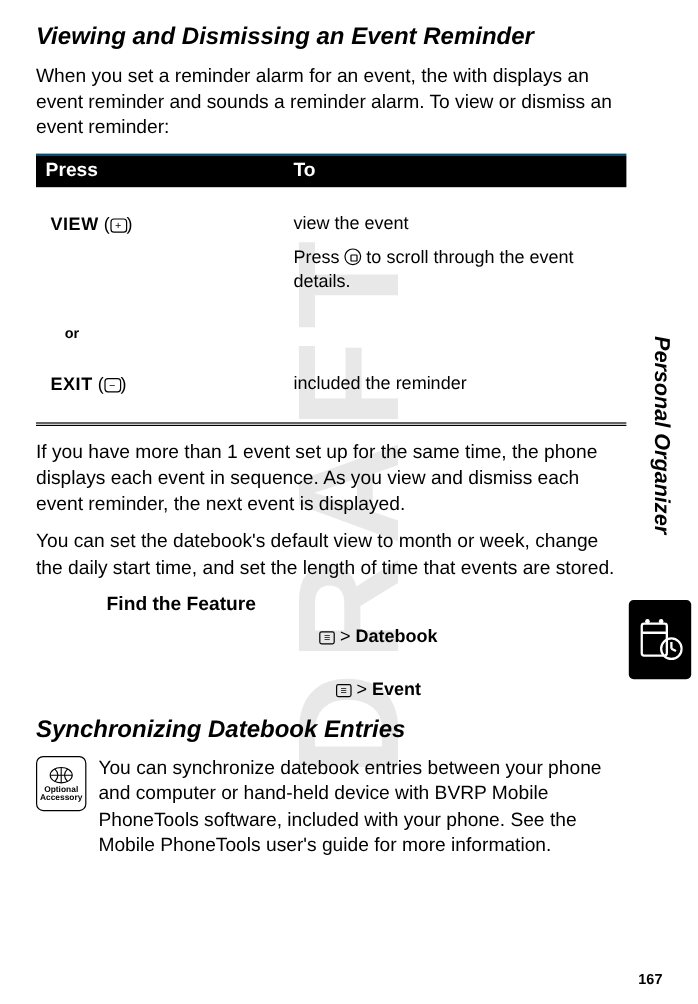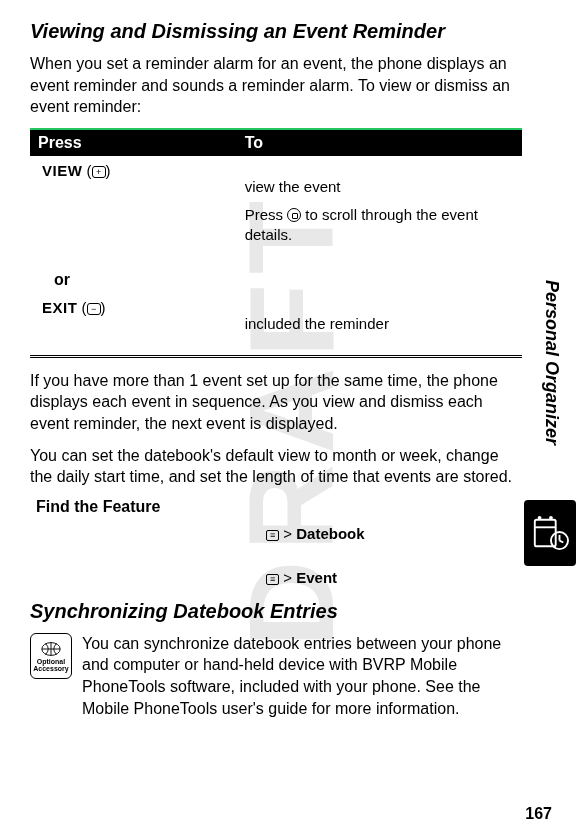--- a/index.html
+++ b/index.html
@@ -35,38 +35,38 @@
     font-size: 20px;
     margin-bottom: 10px;
   }
   p {
     font-size: 16px;
     line-height: 1.35;
     margin-bottom: 10px;
   }
   .table {
     width: 100%;
-    border-top: 2px solid #22c55e;
+    border-top: 2px solid #0c4a6e;
     border-bottom: 3px double #000;
     margin: 8px 0 12px 0;
   }
   .thead {
     display: flex;
     background: #000;
     color: #fff;
     font-weight: bold;
     font-size: 16px;
   }
   .th1 { width: 42%; padding: 4px 8px; }
   .th2 { width: 58%; padding: 4px 8px; }
   .trow {
     display: flex;
     font-size: 15px;
   }
-  .td1 { width: 42%; padding: 6px 12px; }
+  .td1 { width: 42%; padding: 23px 12px; }
   .td2 { width: 58%; padding: 21px 8px; line-height: 1.35; }
   .action-label {
     font-family: "Arial Narrow", Arial, sans-serif;
     font-stretch: condensed;
     font-weight: bold;
     letter-spacing: 0.5px;
   }
   .softkey {
     display: inline-block;
     border: 1px solid #000;
@@ -91,26 +91,27 @@
     content: "";
     position: absolute;
     width: 4px; height: 4px;
     border: 1px solid #000;
     border-radius: 1px;
     top: 4px; left: 4px;
   }
   .or-row {
     font-weight: bold;
     padding: 4px 0 4px 24px;
-    font-size: 16px;
+    font-size: 12px;
   }
   .find-feature {
     display: flex;
     margin: 10px 0 14px 0;
     align-items: flex-start;
+    text-align: center;
   }
   .ff-label {
     font-weight: bold;
     font-size: 16px;
     width: 48%;
     padding-left: 6px;
   }
   .ff-path {
     font-size: 15px;
   }
@@ -175,21 +176,21 @@
     display:flex;
     align-items:center;
     justify-content:center;
   }
   .side-icon svg { width:38px; height:42px; }
   .page-num {
     position: absolute;
     bottom: 14px;
     right: 30px;
     font-weight: bold;
-    font-size: 16px;
+    font-size: 12px;
     z-index: 2;
   }
 </style>
 </head>
 <body>
 
 <div class="watermark">DRAFT</div>
 
 <div class="side-label">Personal Organizer</div>
 
@@ -201,21 +202,21 @@
     <circle cx="21" cy="6" r="2" fill="#fff"></circle>
     <circle cx="30" cy="30" r="9" fill="none" stroke="#fff" stroke-width="2"></circle>
     <line x1="30" y1="30" x2="30" y2="24" stroke="#fff" stroke-width="2"></line>
     <line x1="30" y1="30" x2="34" y2="32" stroke="#fff" stroke-width="2"></line>
   </svg>
 </div>
 
 <div class="content">
 
   <h2>Viewing and Dismissing an Event Reminder</h2>
-  <p>When you set a reminder alarm for an event, the phone displays an event reminder and sounds a reminder alarm. To view or dismiss an event reminder:</p>
+  <p>When you set a reminder alarm for an event, the with displays an event reminder and sounds a reminder alarm. To view or dismiss an event reminder:</p>
 
   <div class="table">
     <div class="thead">
       <div class="th1">Press</div>
       <div class="th2">To</div>
     </div>
 
     <div class="trow">
       <div class="td1">
         <span class="action-label">VIEW</span>

